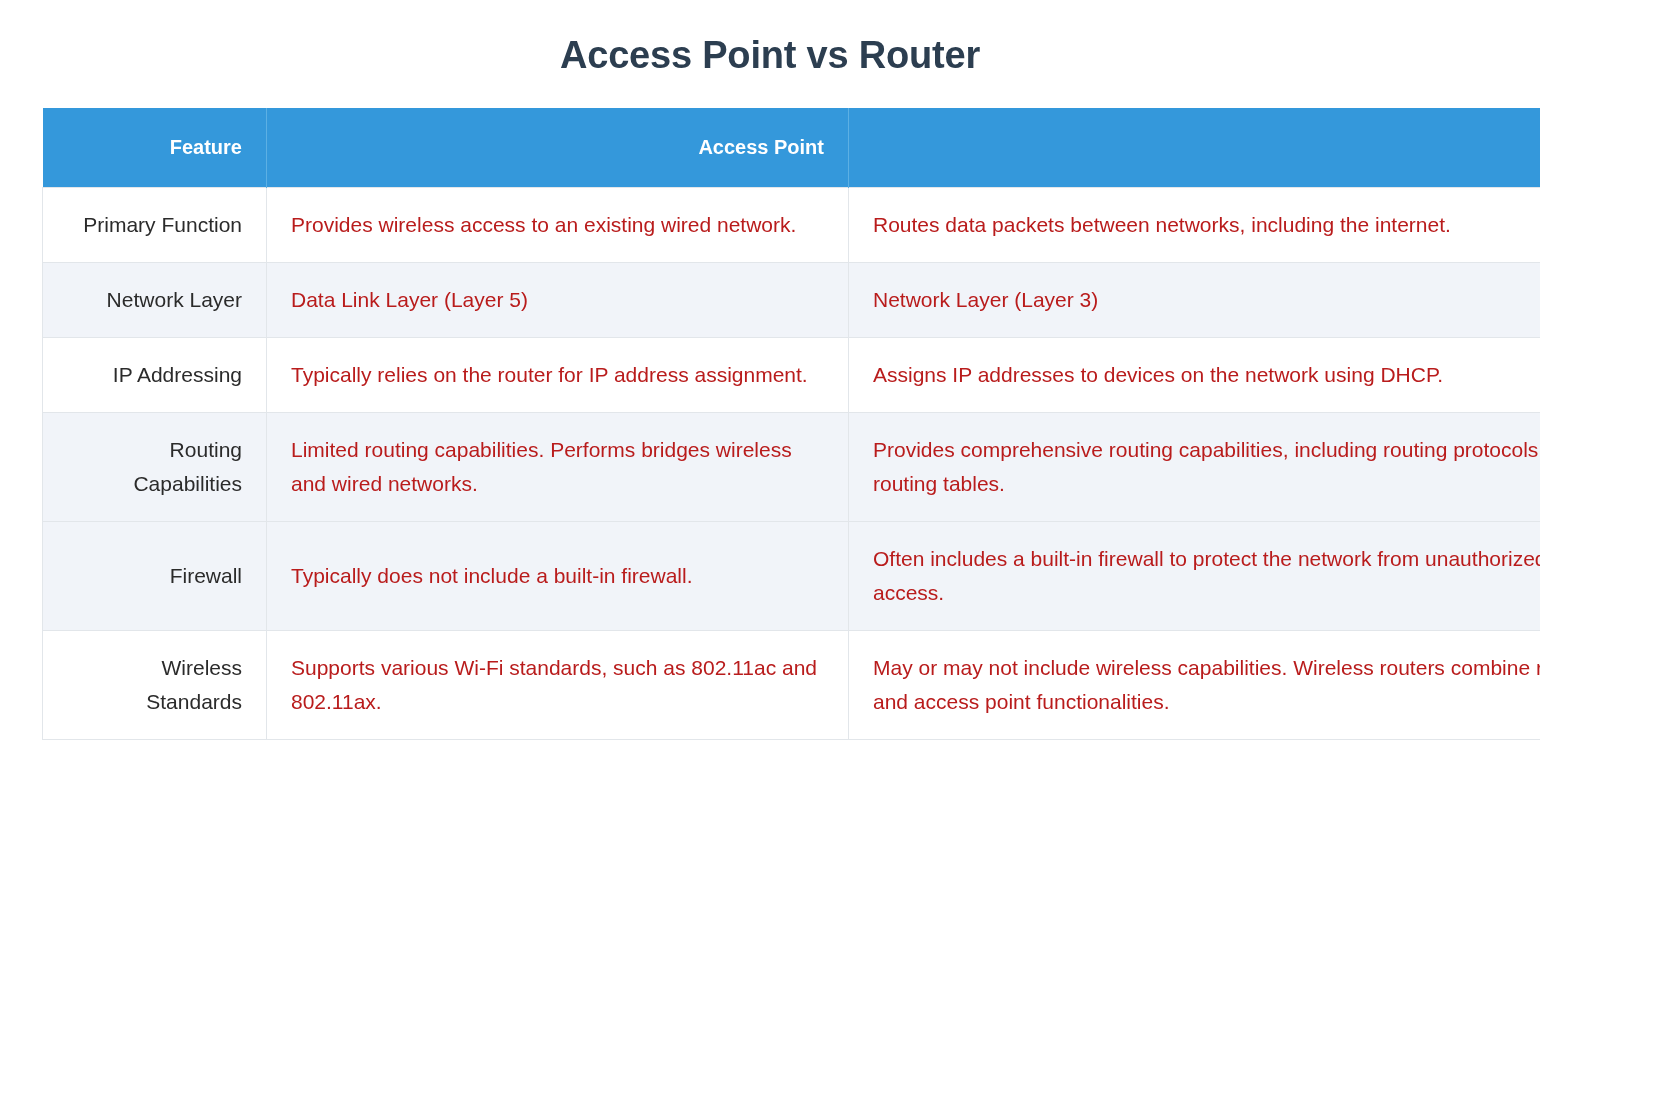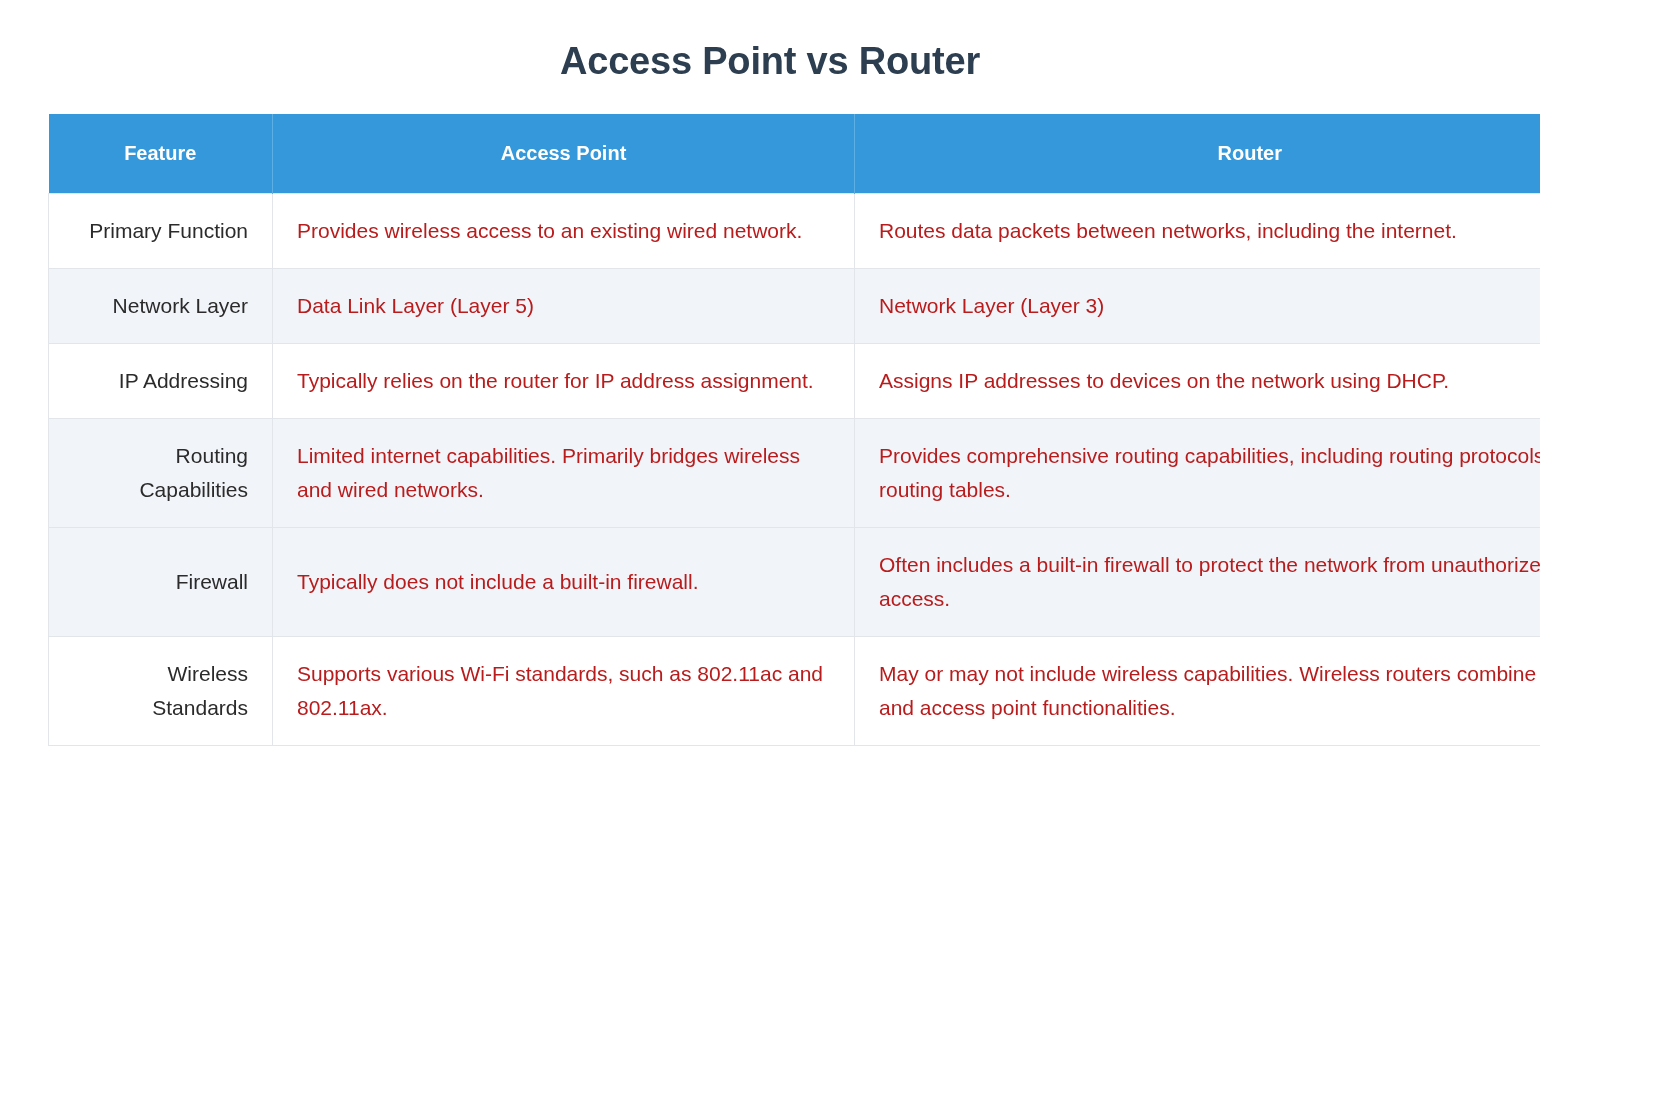--- a/index.html
+++ b/index.html
@@ -11,21 +11,21 @@
     height: 1116px;
     background: #ffffff;
     font-family: "Liberation Sans", sans-serif;
     -webkit-font-smoothing: antialiased;
   }
   .page {
     width: 1540px;
     height: 1116px;
     position: relative;
     box-sizing: border-box;
-    padding: 6px;
+    padding: 0;
     overflow: hidden;
   }
   .title {
     text-align: center;
     font-size: 38px;
     font-weight: bold;
     color: #2c3e50;
     letter-spacing: -0.2px;
     margin: 0;
     padding-top: 32px;
@@ -44,21 +44,21 @@
   }
   table.compare col.c-feature { width: 224px; }
   table.compare col.c-ap      { width: 582px; }
   table.compare col.c-router  { width: 790px; }
 
   table.compare thead th {
     background: #3498db;
     color: #ffffff;
     font-size: 20px;
     font-weight: bold;
-    text-align: center;
+    text-align: right;
     vertical-align: middle;
     padding: 22px 24px;
     height: 80px;
     box-sizing: border-box;
     border-right: 1px solid #5cb0e4;
     border-bottom: none;
   }
   table.compare thead th:last-child {
     border-right: none;
   }
@@ -124,21 +124,21 @@
           <td>Data Link Layer (Layer 5)</td>
           <td>Network Layer (Layer 3)</td>
         </tr>
         <tr class="odd">
           <td class="feature-cell">IP Addressing</td>
           <td>Typically relies on the router for IP address assignment.</td>
           <td>Assigns IP addresses to devices on the network using DHCP.</td>
         </tr>
         <tr class="even">
           <td class="feature-cell">Routing Capabilities</td>
-          <td>Limited internet capabilities. Primarily bridges wireless and wired networks.</td>
+          <td>Limited routing capabilities. Performs bridges wireless and wired networks.</td>
           <td>Provides comprehensive routing capabilities, including routing protocols and routing tables.</td>
         </tr>
         <tr class="even">
           <td class="feature-cell">Firewall</td>
           <td>Typically does not include a built-in firewall.</td>
           <td>Often includes a built-in firewall to protect the network from unauthorized access.</td>
         </tr>
         <tr class="odd">
           <td class="feature-cell">Wireless Standards</td>
           <td>Supports various Wi-Fi standards, such as 802.11ac and 802.11ax.</td>

